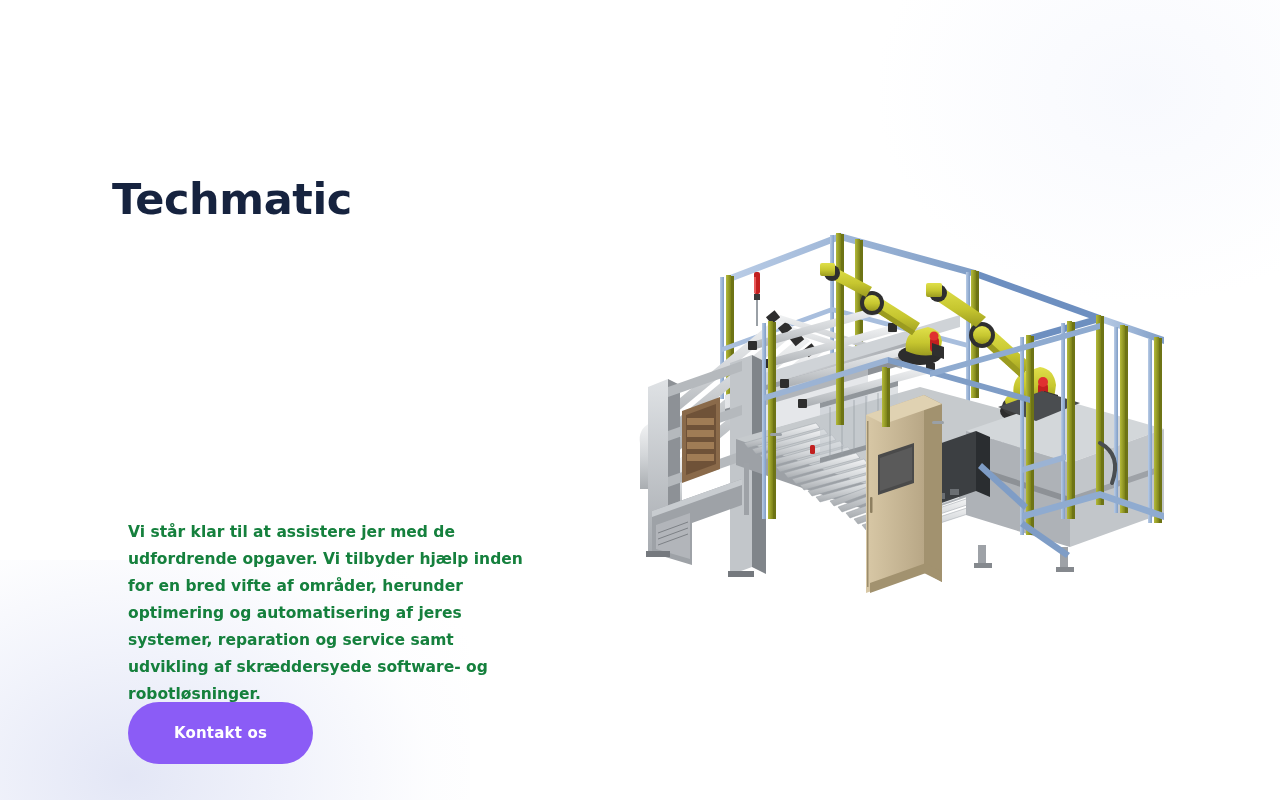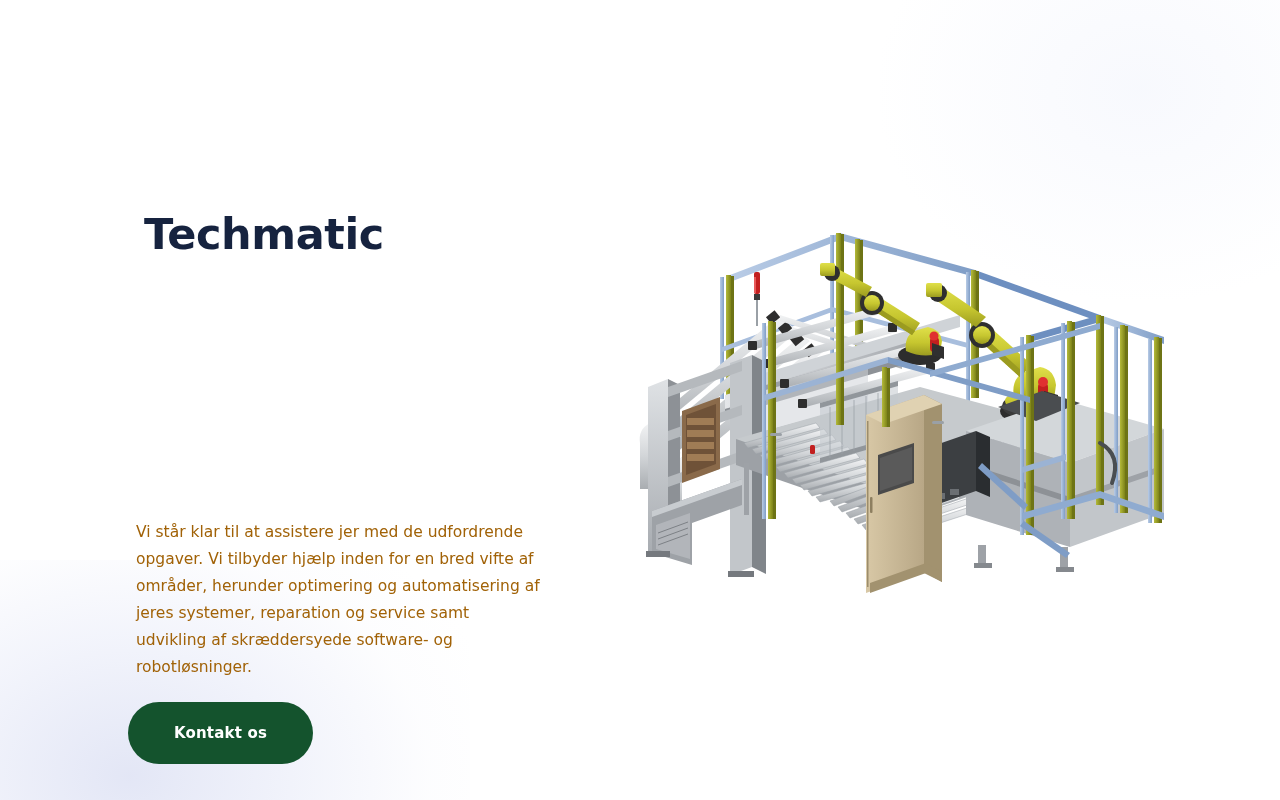--- a/index.html
+++ b/index.html
@@ -28,23 +28,22 @@
     position:absolute;
     right:-120px; top:-120px;
     width:520px; height:420px;
     background:radial-gradient(ellipse at 50% 50%, rgba(240,243,252,0.5) 0%, rgba(255,255,255,0) 72%);
     pointer-events:none;
   }
 
   
   .hero-text {
     position:absolute;
-    left:144px; top:176px;
+    left:112px; top:176px;
     width:420px;
-    margin-top:35px;
   }
   .brand-title {
     font-family:"DejaVu Sans", sans-serif;
     font-weight:700;
     font-size:43px;
     line-height:1.08;
     letter-spacing:-0.4px;
     color:#16233f;
     margin-bottom:8px;
   }
@@ -56,31 +55,30 @@
     letter-spacing:-0.6px;
     color:#3b3b3b;
     width:400px;
   }
   .hero-body {
     position:absolute;
     left:128px; top:519px;
     width:405px;
     font-size:15.5px;
     line-height:27px;
-    color:#a16207;
-    font-weight:400;
-    margin-left:8px;
+    color:#15803d;
+    font-weight:700;
   }
   .cta {
     position:absolute;
     left:128px; top:702px;
     width:185px; height:62px;
     border:none;
     border-radius:34px;
-    background:#14532d;
+    background:#8b5cf6;
     color:#ffffff;
     font-family:"DejaVu Sans", sans-serif;
     font-size:15px;
     font-weight:700;
     letter-spacing:0.2px;
     cursor:pointer;
     display:flex;
     align-items:center;
     justify-content:center;
   }

